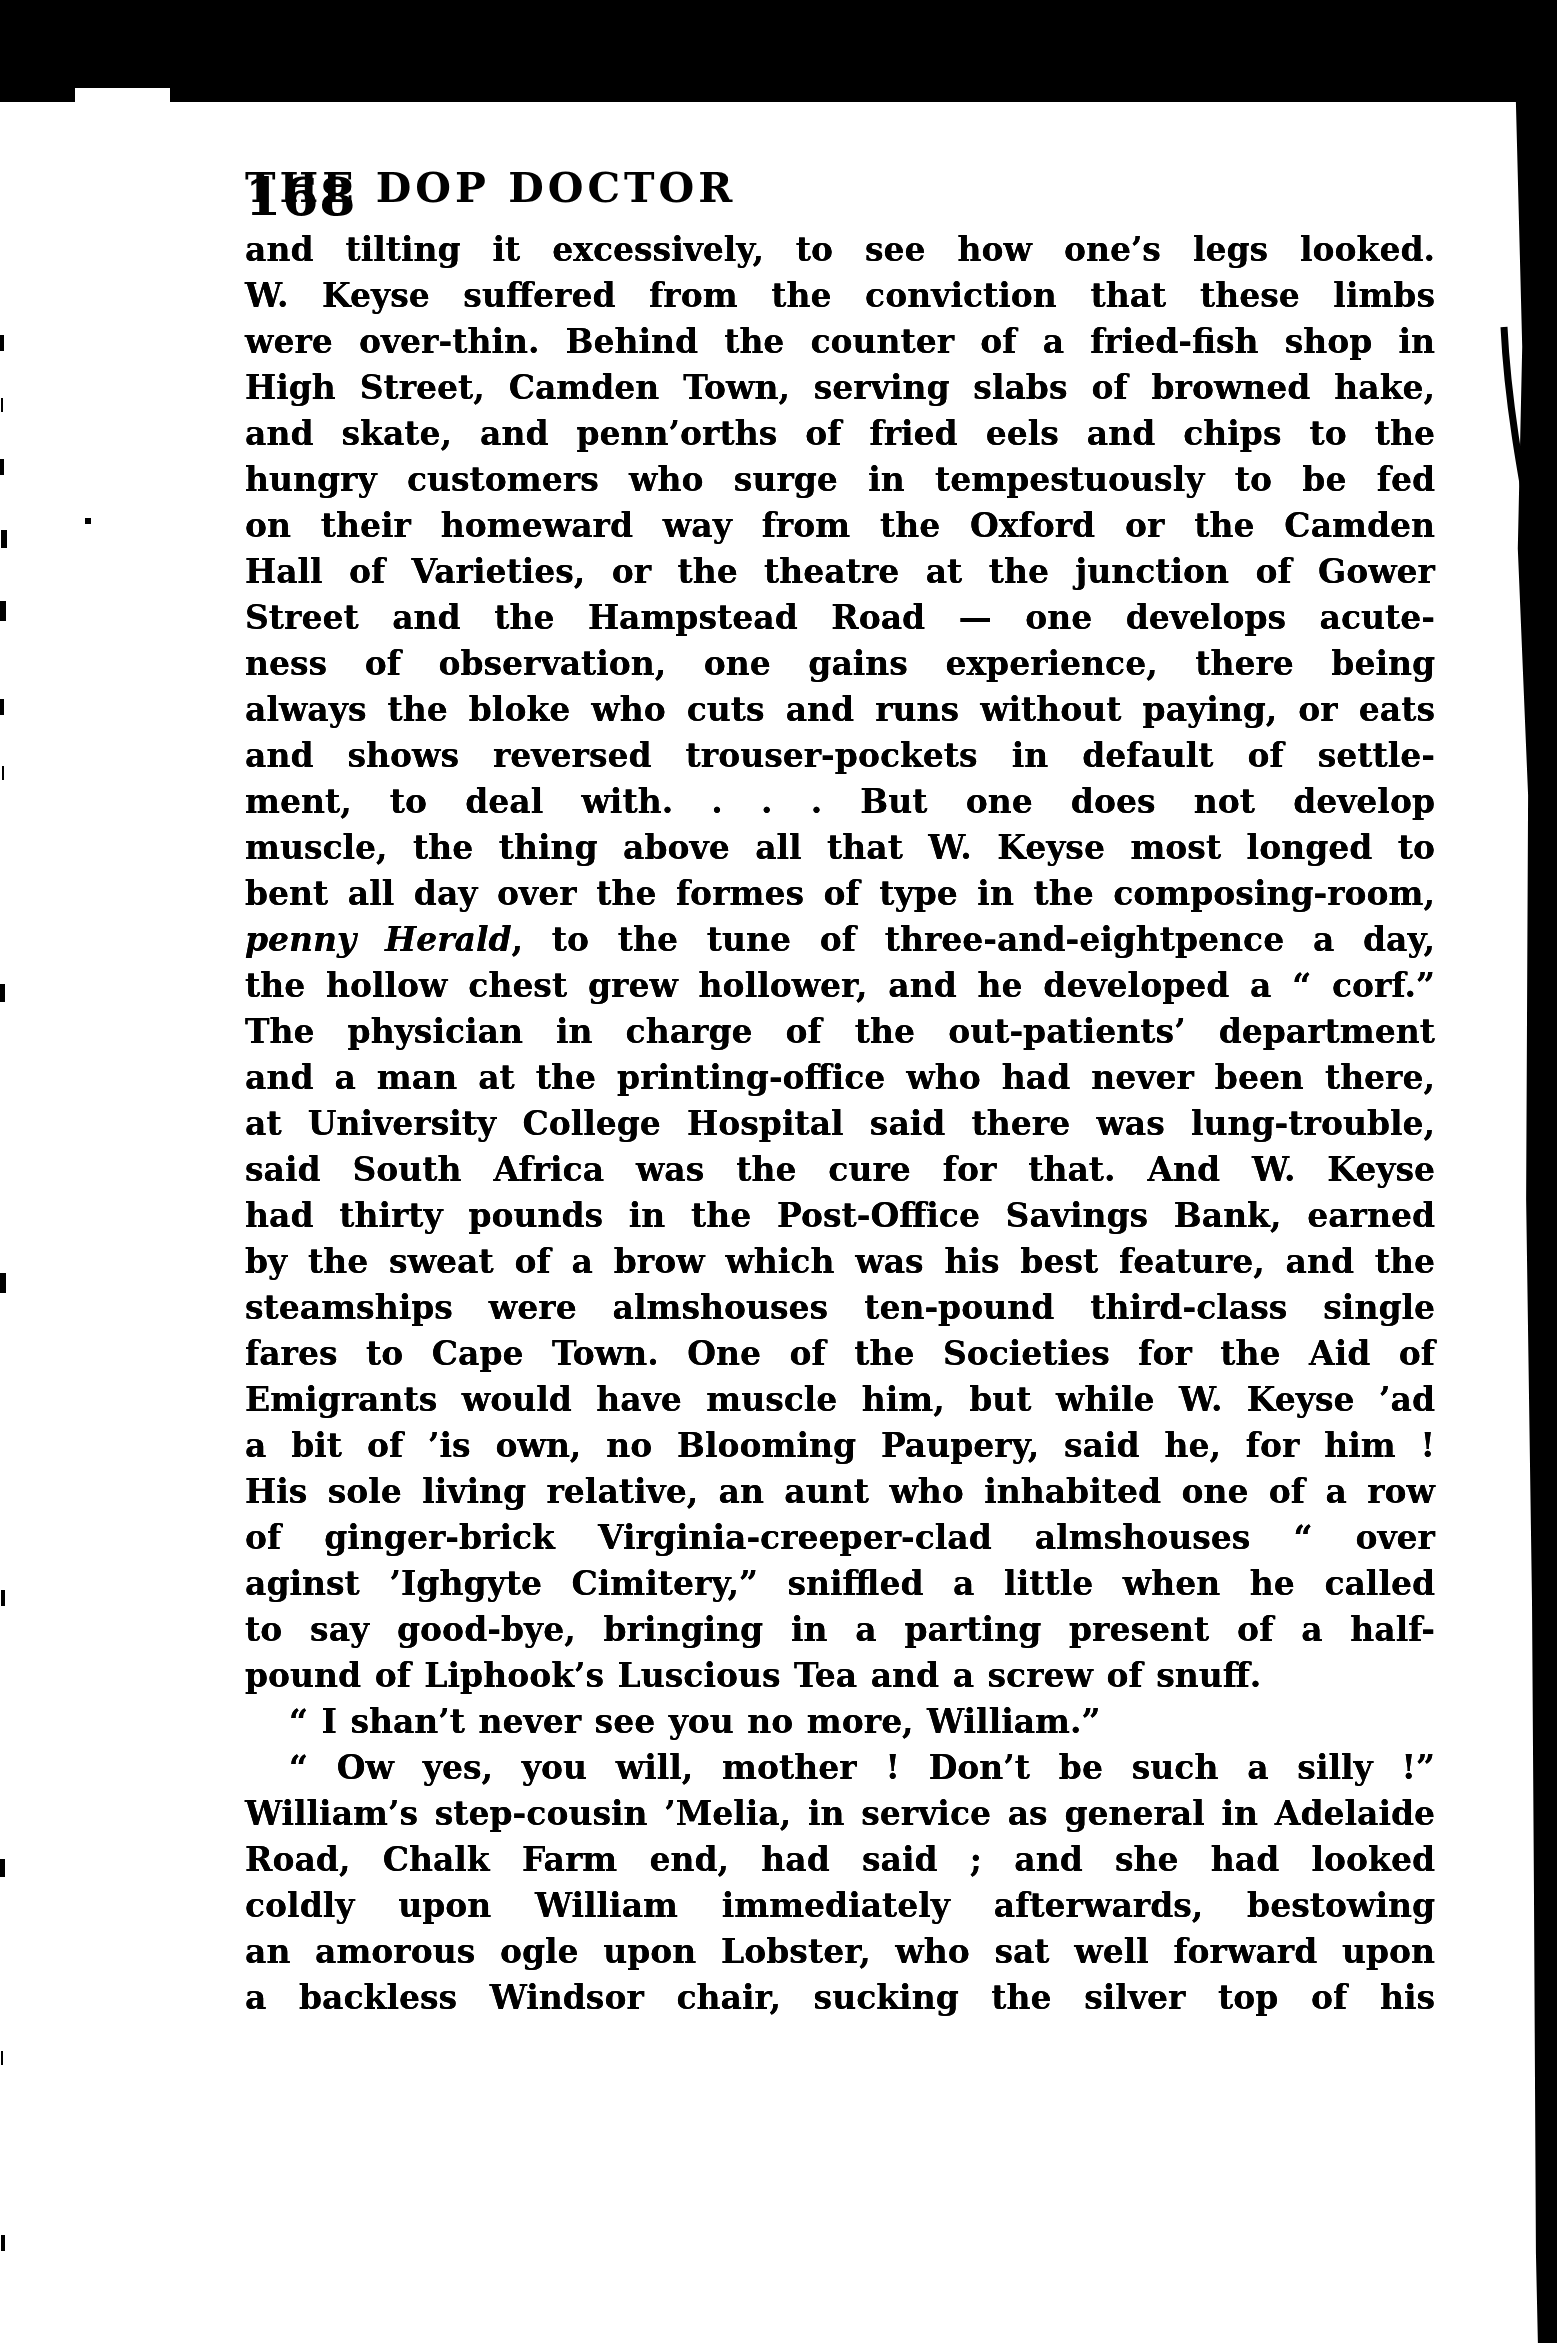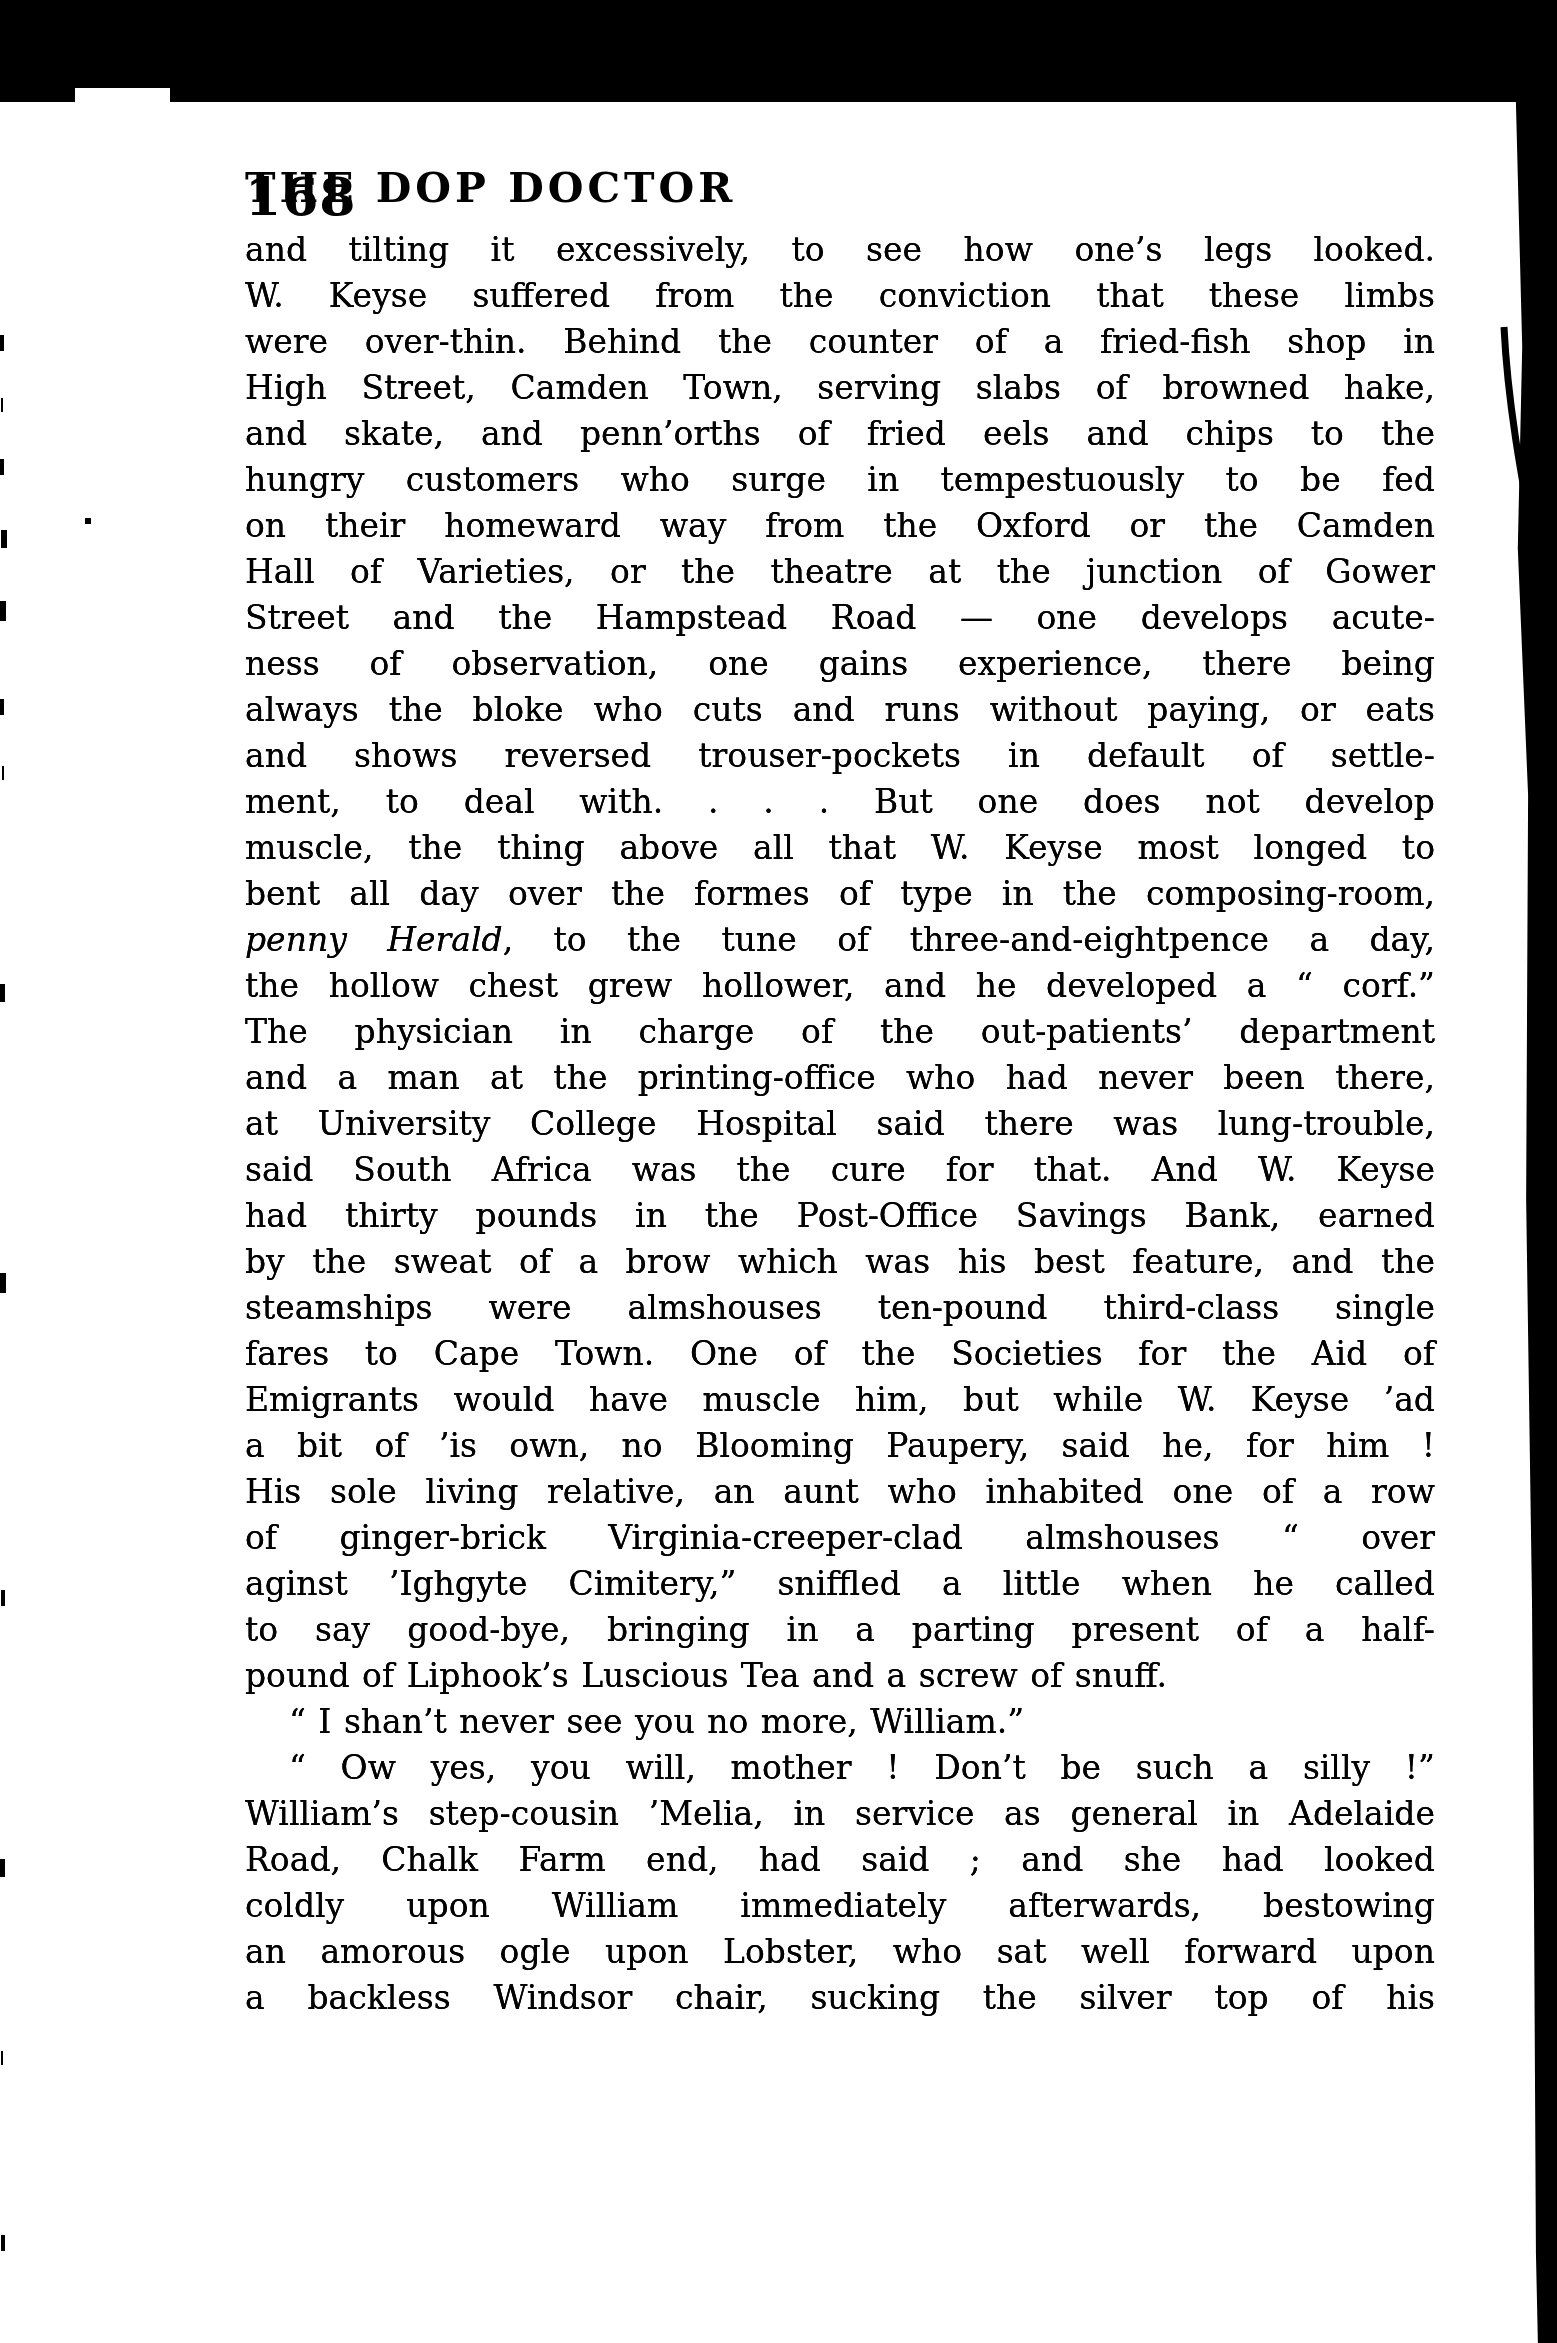--- a/index.html
+++ b/index.html
@@ -80,20 +80,21 @@
     font-size: 41px;
     font-weight: bold;
     letter-spacing: 4px;
     white-space: nowrap;
   }
   
   .text-block {
     position: absolute;
     left: 245px; top: 227px;
     width: 1190px;
+    font-weight: bold;
   }
   .line {
     font-size: 33px;
     line-height: 46px;
     height: 46px;
     text-align: justify;
     text-align-last: justify;
     -moz-text-align-last: justify;
     word-spacing: 2px;
     text-shadow: 0 0 0.6px #000;

